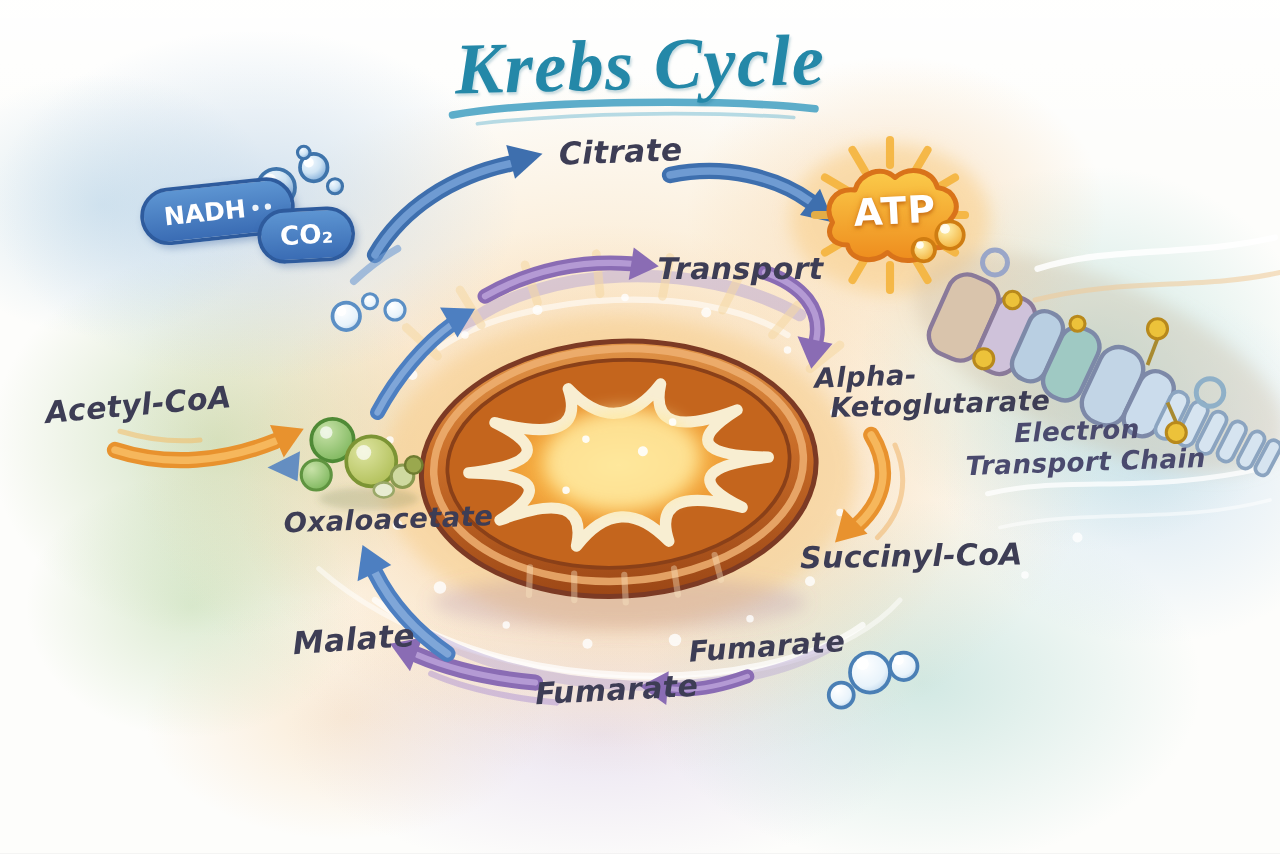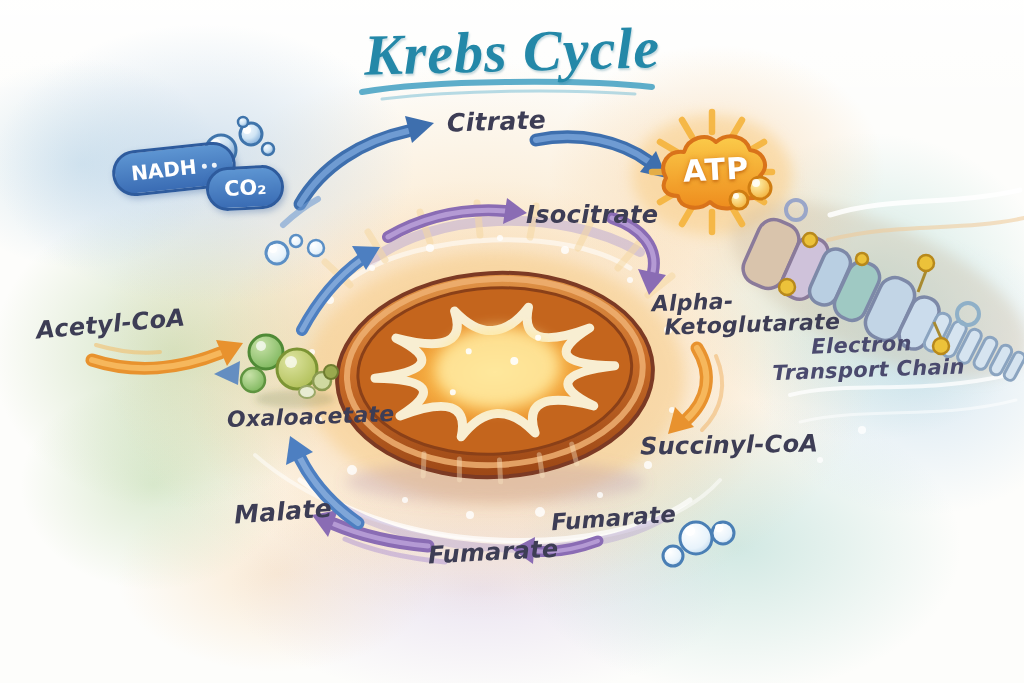--- a/index.html
+++ b/index.html
@@ -336,21 +336,21 @@
 
   <g fill="none" stroke-linecap="round">
     <path d="M362,92 C430,80 580,79 652,87" stroke="#4ba4c4" stroke-width="6" opacity=".9"></path>
     <path d="M382,99 C460,90 560,89 635,94" stroke="#7cc0d6" stroke-width="3" opacity=".55"></path>
   </g>
 </svg>
 
 <div class="title">Krebs Cycle</div>
 
 <div class="lbl" style="left:447px;top:107px;font-size:25px;transform:rotate(-2deg);">Citrate</div>
-<div class="lbl" style="left:526px;top:201px;font-size:24px;">Isocitrate</div>
+<div class="lbl" style="left:526px;top:201px;font-size:24px;">Transport</div>
 <div class="lbl alpha" style="left:652px;top:289px;font-size:22px;transform:rotate(-2deg);">
   <span>Alpha-</span>
   <span>Ketoglutarate</span>
 </div>
 <div class="lbl" style="left:640px;top:431px;font-size:24px;transform:rotate(-1deg);">Succinyl-CoA</div>
 <div class="lbl" style="left:551px;top:505px;font-size:23px;transform:rotate(-4deg);">Fumarate</div>
 <div class="lbl" style="left:428px;top:538px;font-size:24px;transform:rotate(-3deg);">Fumarate</div>
 <div class="lbl" style="left:234px;top:497px;font-size:25px;transform:rotate(-4deg);">Malate</div>
 <div class="lbl" style="left:227px;top:404px;font-size:22px;transform:rotate(-2deg);">Oxaloacetate</div>
 <div class="lbl" style="left:36px;top:310px;font-size:24px;transform:rotate(-5deg);">Acetyl-CoA</div>

